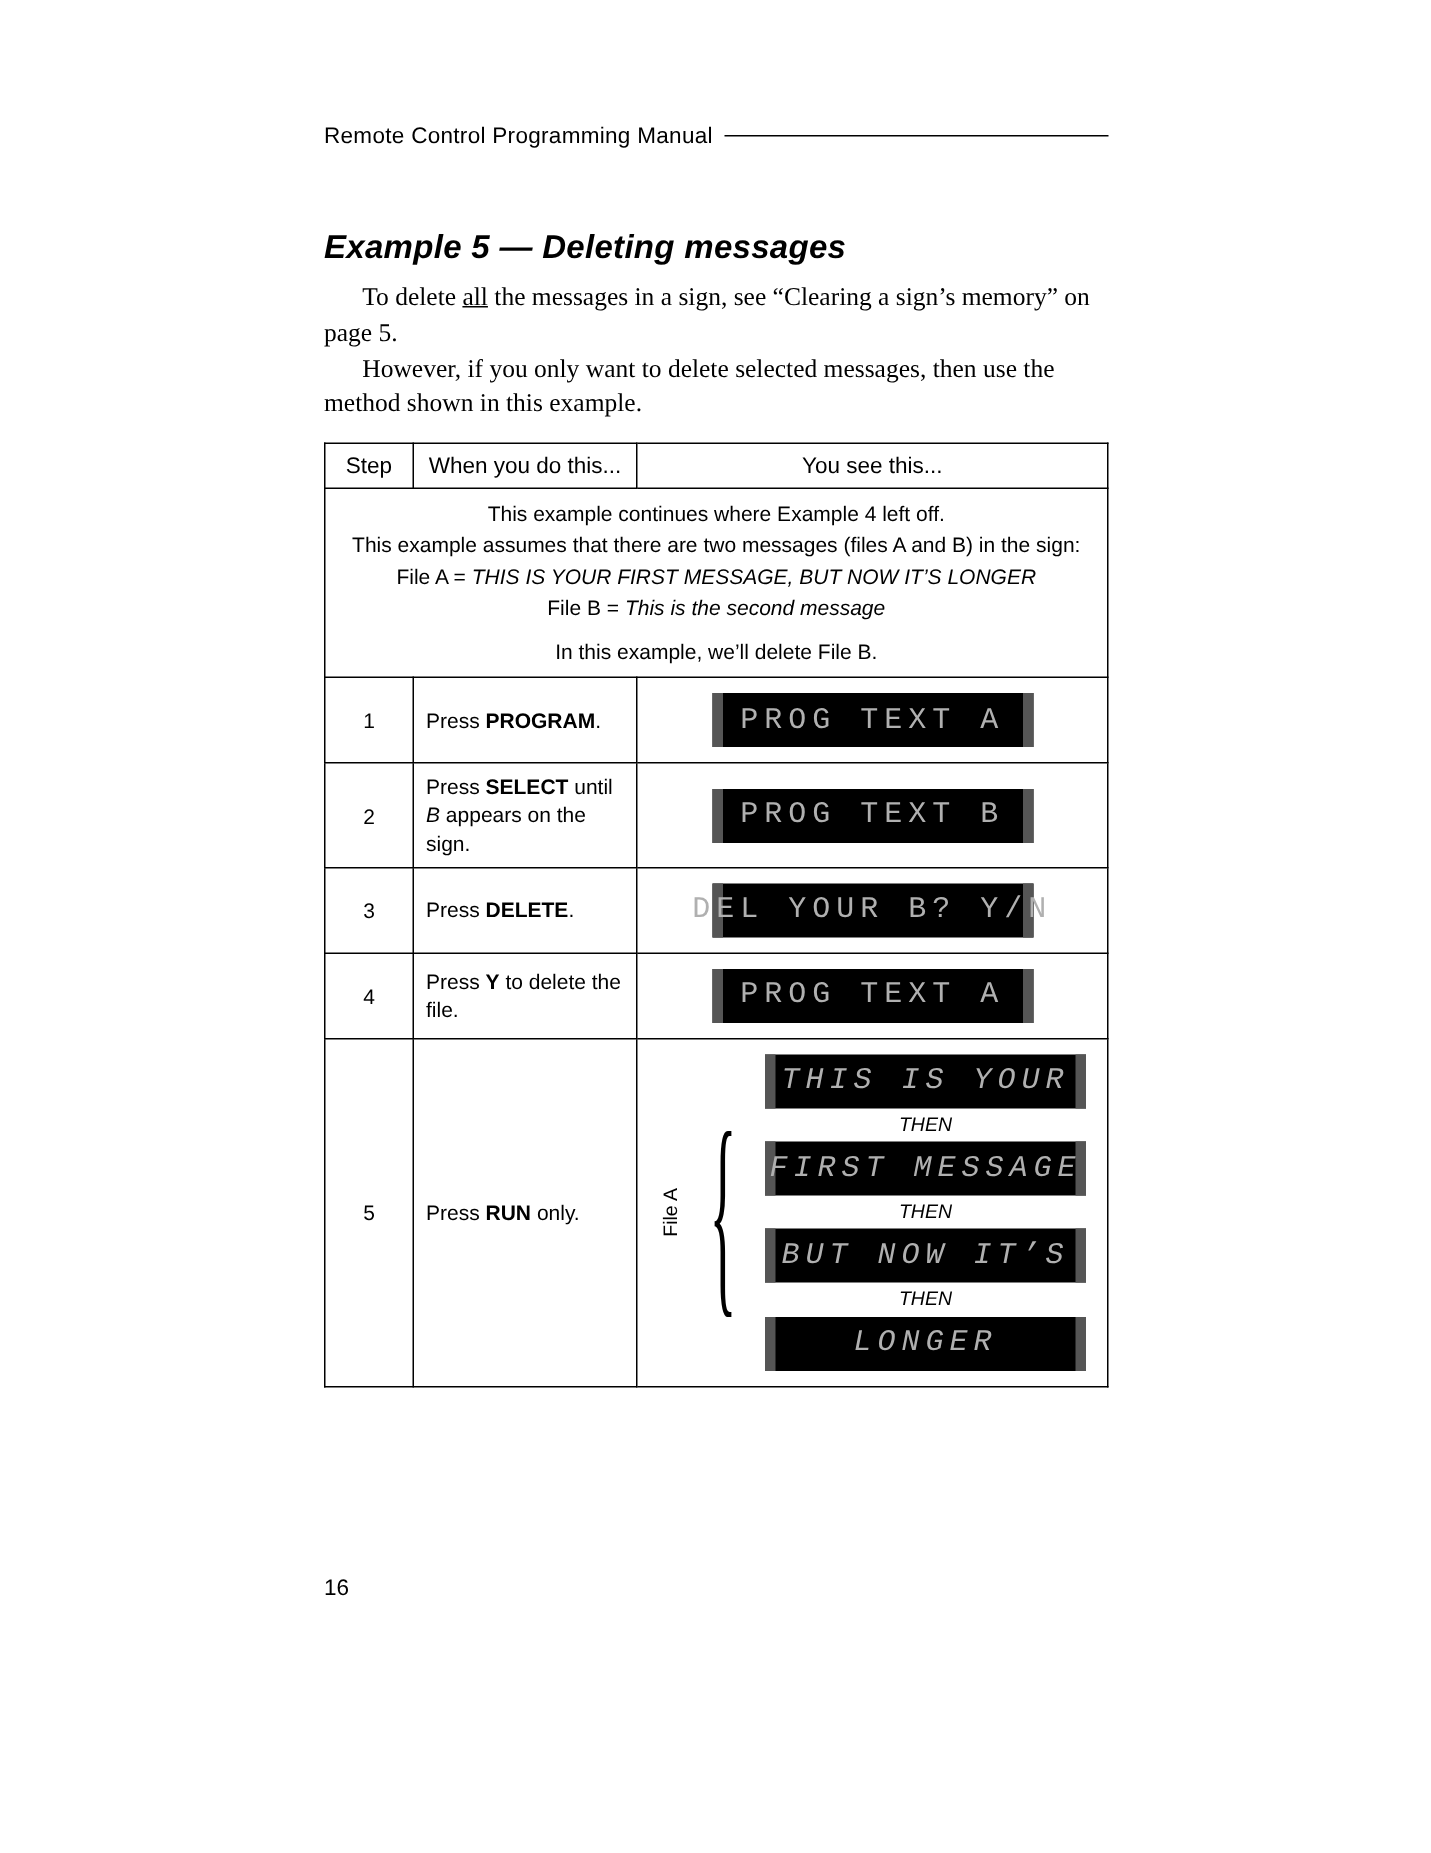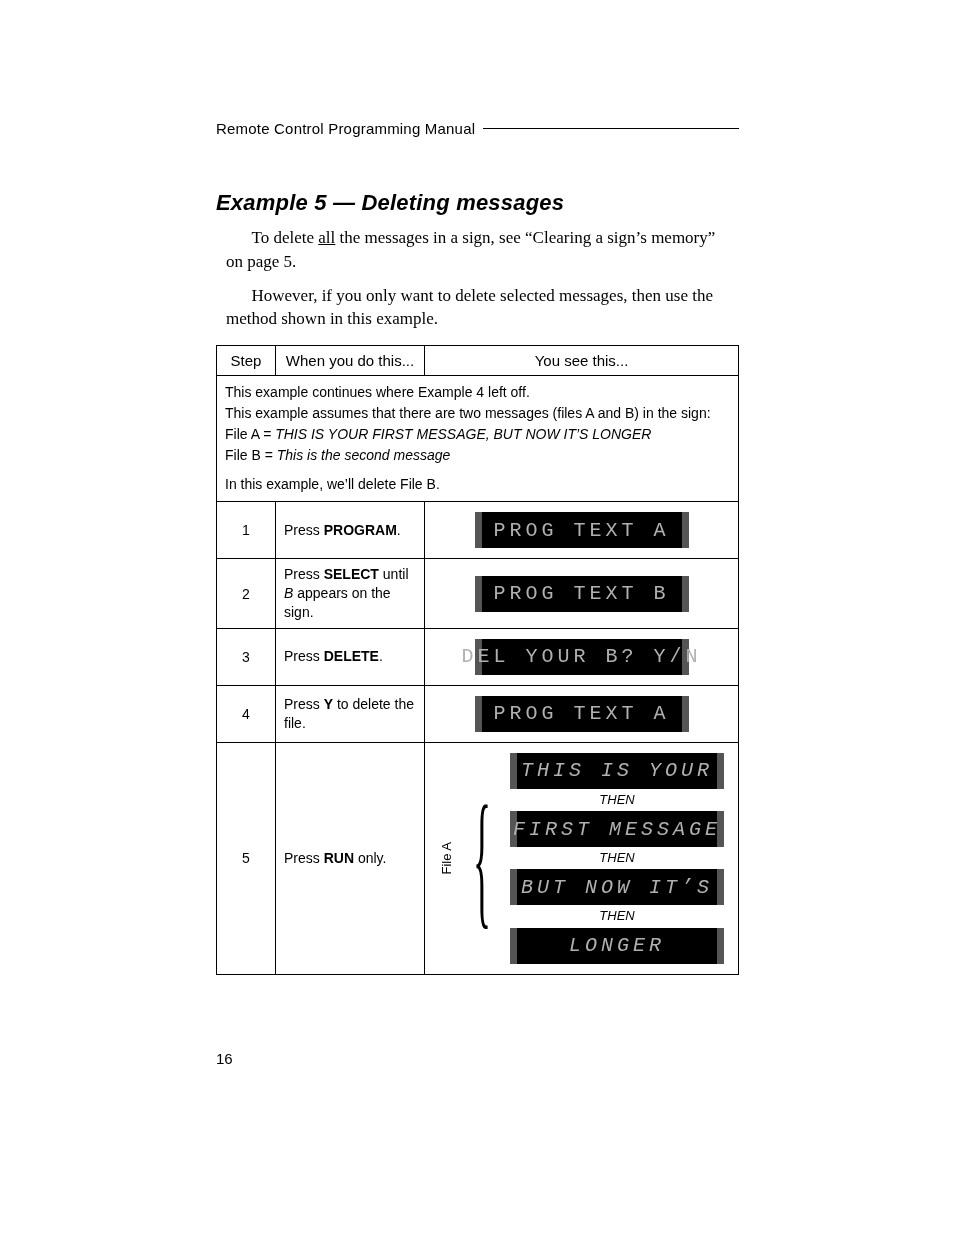--- a/index.html
+++ b/index.html
@@ -10,21 +10,21 @@
     height: 1235px;
     background: #fff;
     font-family: Palatino, "Palatino Linotype", Georgia, serif;
     color: #000;
   }
   .page {
     position: relative;
     width: 954px;
     height: 1235px;
     box-sizing: border-box;
-    padding: 120px 215px 0 216px; 
+    padding: 82px 215px 0 216px; 
   }
   .running-head {
     font-family: "Helvetica Neue", Arial, sans-serif;
     font-size: 15px;
     letter-spacing: 0.2px;
     display: flex;
     align-items: center;
   }
   .running-head .hr {
     flex: 1;
@@ -36,21 +36,21 @@
     font-family: "Helvetica Neue", Arial, sans-serif;
     font-weight: 800;
     font-style: italic;
     font-size: 22px;
     margin: 53px 0 8px 0;
     letter-spacing: 0.2px;
   }
   .body-para {
     font-size: 17px;
     line-height: 1.4;
-    margin: 10px;
+    margin: 0;
     text-indent: 1.5em;
   }
   .underline { text-decoration: underline; }
   table.steps {
     border-collapse: collapse;
     width: 100%;
     margin-top: 14px;
     font-family: "Helvetica Neue", Arial, sans-serif;
     font-size: 14px;
   }
@@ -61,20 +61,21 @@
   }
   table.steps th {
     font-weight: 400;
     text-align: center;
     font-size: 15px;
   }
   .col-step { width: 42px; text-align: center; }
   .col-when { width: 132px; }
   .col-see  { text-align: center; margin-left: 48px; }
   .intro-cell {
+    text-align: center;
     font-size: 14px;
     line-height: 1.5;
     padding-top: 8px;
     padding-bottom: 10px;
   }
   .intro-cell .italic { font-style: italic; }
   .step-num { text-align: center; }
   .when-cell { line-height: 1.35; }
   .when-cell .b { font-weight: 700; }
   .when-cell .i { font-style: italic; }

